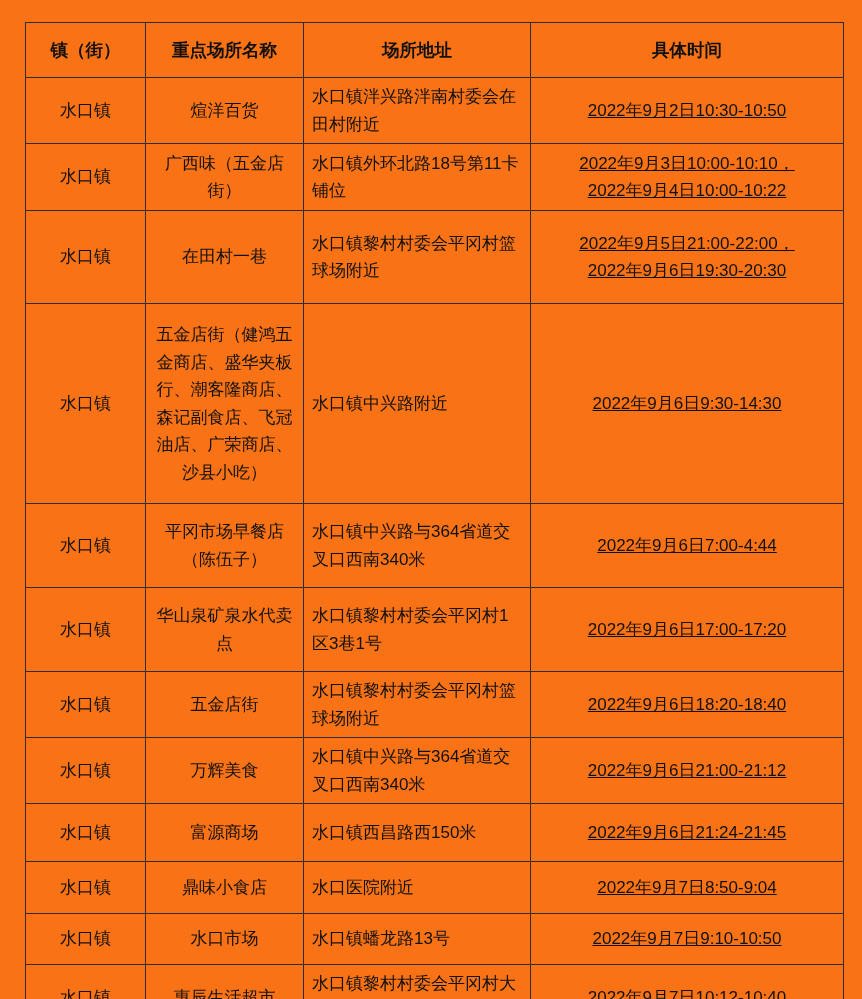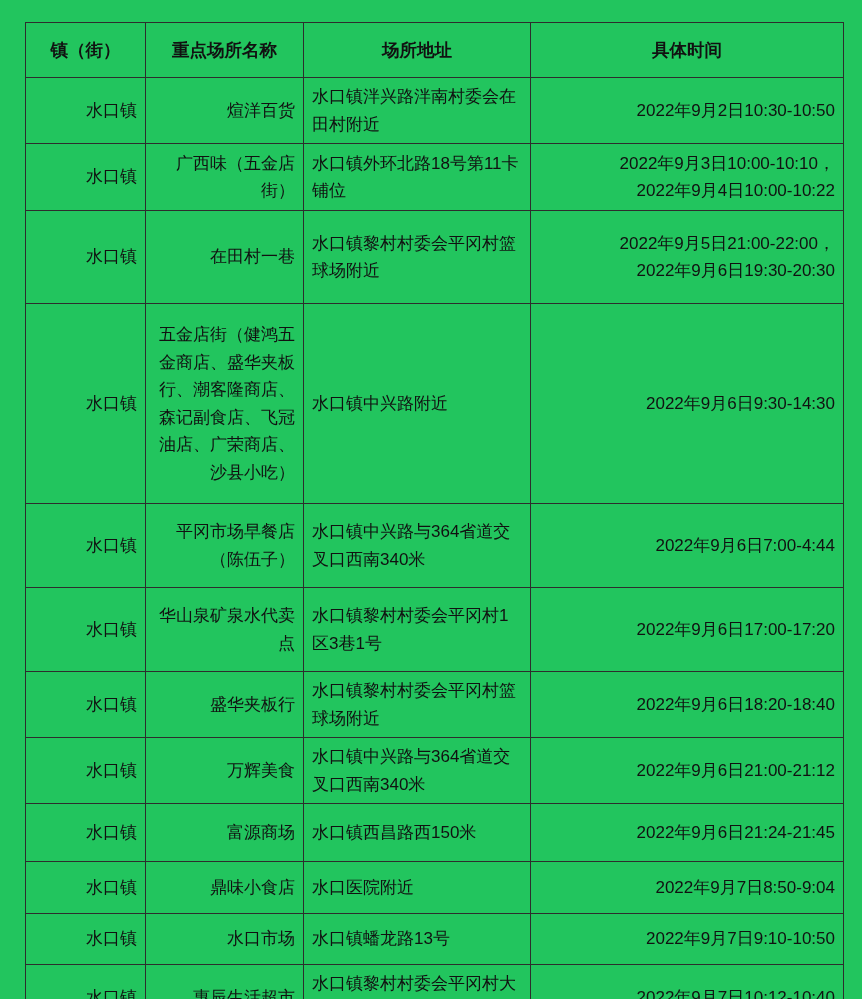--- a/index.html
+++ b/index.html
@@ -5,21 +5,21 @@
   html, body {
     margin: 0;
     padding: 0;
     background: #ffffff;
     font-family: "Liberation Sans", "DejaVu Sans", sans-serif;
   }
   .page {
     position: relative;
     width: 862px;
     height: 999px;
-    background: #22c55e;
+    background: #f97316;
     overflow: hidden;
   }
   .table-wrap {
     position: absolute;
     left: 25px;
     top: 22px;
   }
   table.venues {
     border-collapse: collapse;
     table-layout: fixed;
@@ -36,27 +36,28 @@
     overflow: hidden;
   }
   table.venues th {
     font-size: 17.5px;
     font-weight: 700;
     text-align: center;
     height: 46px;
     padding: 4px 2px;
   }
   td.c-town, td.c-name, td.c-time {
-    text-align: right;
+    text-align: center;
   }
   td.c-addr {
     text-align: left;
   }
   td.c-time {
     white-space: pre-line;
+    text-decoration: underline;
   }
   
   tbody tr:nth-child(1)  { height: 57px; }
   tbody tr:nth-child(2)  { height: 67px; }
   tbody tr:nth-child(3)  { height: 93px; }
   tbody tr:nth-child(4)  { height: 200px; }
   tbody tr:nth-child(5)  { height: 84px; }
   tbody tr:nth-child(6)  { height: 84px; }
   tbody tr:nth-child(7)  { height: 57px; }
   tbody tr:nth-child(8)  { height: 56px; }
@@ -119,21 +120,21 @@
           <td class="c-time">2022年9月6日7:00-4:44</td>
         </tr>
         <tr>
           <td class="c-town">水口镇</td>
           <td class="c-name">华山泉矿泉水代卖点</td>
           <td class="c-addr">水口镇黎村村委会平冈村1区3巷1号</td>
           <td class="c-time">2022年9月6日17:00-17:20</td>
         </tr>
         <tr>
           <td class="c-town">水口镇</td>
-          <td class="c-name">盛华夹板行</td>
+          <td class="c-name">五金店街</td>
           <td class="c-addr">水口镇黎村村委会平冈村篮球场附近</td>
           <td class="c-time">2022年9月6日18:20-18:40</td>
         </tr>
         <tr>
           <td class="c-town">水口镇</td>
           <td class="c-name">万辉美食</td>
           <td class="c-addr">水口镇中兴路与364省道交叉口西南340米</td>
           <td class="c-time">2022年9月6日21:00-21:12</td>
         </tr>
         <tr>

